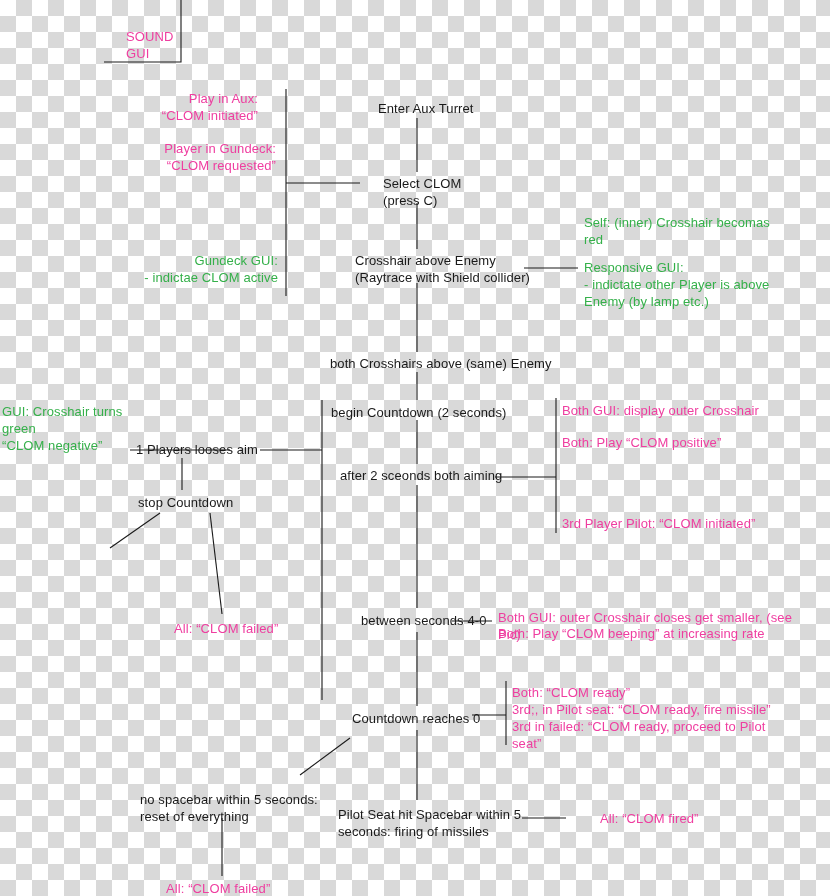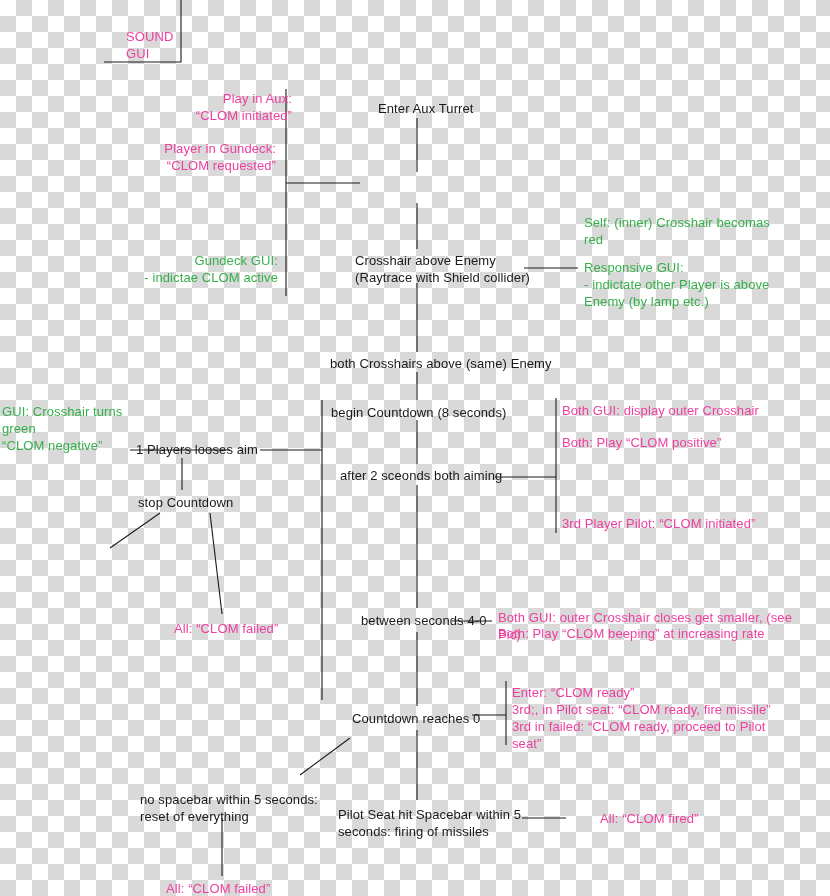--- a/index.html
+++ b/index.html
@@ -73,50 +73,52 @@
       <path d="M 417 632 L 417 706"></path>
       <path d="M 472 715 L 506 715"></path>
       <path d="M 506 681 L 506 745"></path>
       <path d="M 350 738 L 300 775"></path>
       <path d="M 417 730 L 417 800"></path>
       <path d="M 522 818 L 566 818"></path>
       <path d="M 222 818 L 222 876"></path>
     </svg>
 <div class="node pink" style="left: 126px; top: 28px; width: 110px;">SOUND
 GUI</div>
-    <div class="node pink right" style="left: 136px; top: 90px; width: 156px;">Play in Aux:
+    <div class="node pink right" style="left: 102px; top: 90px; width: 156px;">Play in Aux:
 “CLOM initiated”</div>
     <div class="node pink right" style="left: 110px; top: 140px; width: 166px;">Player in  Gundeck:
 “CLOM requested”</div>
     <div class="node green right" style="left: 116px; top: 252px; width: 162px;">Gundeck GUI:
 - indictae CLOM active</div>
     <div class="node" style="left: 378px; top: 100px; width: 180px;">Enter Aux Turret</div>
+    <div class="node" style="left: 383px; top: 175px; width: 150px;">Select CLOM
+(press C)</div>
     <div class="node" style="left: 355px; top: 252px; width: 200px;">Crosshair above Enemy
 (Raytrace with Shield collider)</div>
     <div class="node green" style="left: 584px; top: 214px; width: 190px;">Self: (inner) Crosshair becomas
 red</div>
     <div class="node green" style="left: 584px; top: 259px; width: 200px;">Responsive GUI:
 - indictate other Player is above
 Enemy (by lamp etc.)</div>
     <div class="node" style="left: 330px; top: 355px; width: 230px;">both Crosshairs above (same) Enemy</div>
-    <div class="node" style="left: 331px; top: 404px; width: 200px;">begin Countdown (8 seconds)</div>
+    <div class="node" style="left: 331px; top: 404px; width: 200px;">begin Countdown (2 seconds)</div>
     <div class="node green" style="left: 2px; top: 403px; width: 150px;">GUI: Crosshair turns green
 “CLOM negative”</div>
     <div class="node" style="left: 136px; top: 441px; width: 160px;">1 Players looses aim</div>
     <div class="node" style="left: 138px; top: 494px; width: 140px;">stop Countdown</div>
     <div class="node" style="left: 340px; top: 467px; width: 200px;">after 2 sceonds both aiming</div>
     <div class="node pink" style="left: 562px; top: 402px; width: 220px;">Both GUI: display outer Crosshair</div>
     <div class="node pink" style="left: 562px; top: 434px; width: 220px;">Both: Play “CLOM positive”</div>
     <div class="node pink" style="left: 562px; top: 515px; width: 230px;">3rd Player Pilot: “CLOM initiated”</div>
     <div class="node pink" style="left: 174px; top: 620px; width: 150px;">All: “CLOM failed”</div>
     <div class="node" style="left: 361px; top: 612px; width: 160px;">between seconds 4-0</div>
     <div class="node pink" style="left: 498px; top: 609px; width: 320px;">Both GUI: outer Crosshair closes get smaller,  (see Pic)</div>
     <div class="node pink" style="left: 498px; top: 625px; width: 300px;">Both: Play “CLOM beeping” at increasing rate</div>
     <div class="node" style="left: 352px; top: 710px; width: 160px;">Countdown reaches 0</div>
-    <div class="node pink" style="left: 512px; top: 684px; width: 250px;">Enter: “CLOM ready”</div>
+    <div class="node pink" style="left: 512px; top: 684px; width: 250px;">Both: “CLOM ready”</div>
     <div class="node pink" style="left: 512px; top: 701px; width: 290px;">3rd;, in Pilot seat: “CLOM ready, fire missile”</div>
     <div class="node pink" style="left: 512px; top: 718px; width: 290px;">3rd in failed: “CLOM ready, proceed to Pilot
 seat”</div>
     <div class="node" style="left: 140px; top: 791px; width: 200px;">no spacebar within 5 seconds:
 reset of everything</div>
     <div class="node" style="left: 338px; top: 806px; width: 220px;">Pilot Seat hit Spacebar within 5
 seconds: firing of missiles</div>
     <div class="node pink" style="left: 570px; top: 810px; width: 150px; margin-left: 30px;">All: “CLOM fired”</div>
     <div class="node pink" style="left: 166px; top: 880px; width: 150px;">All: “CLOM failed”</div>
   </div>

